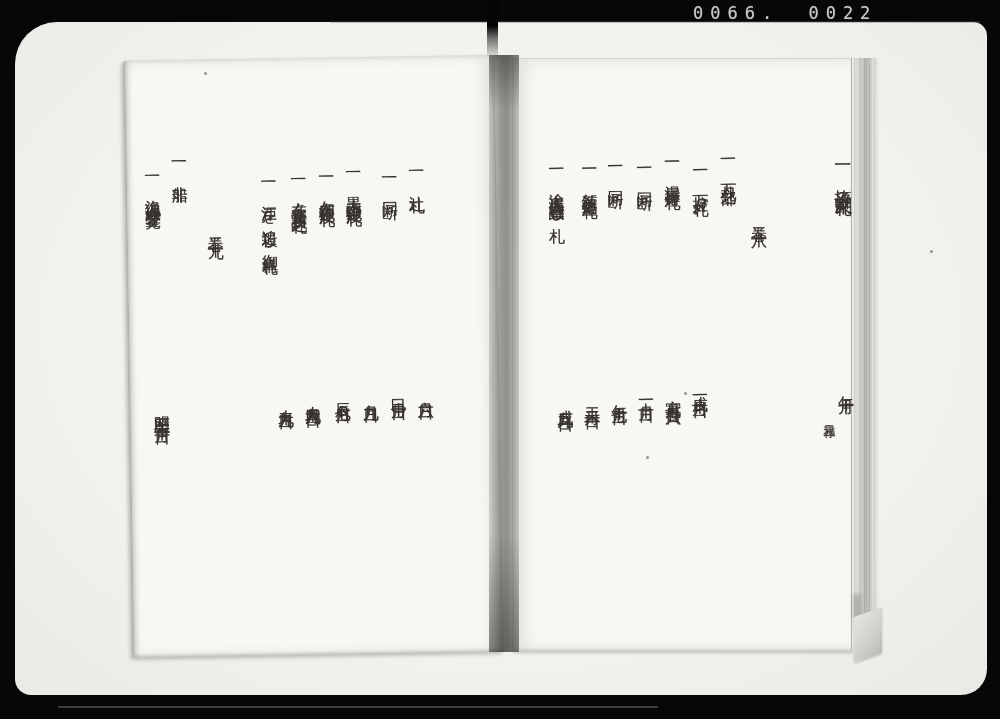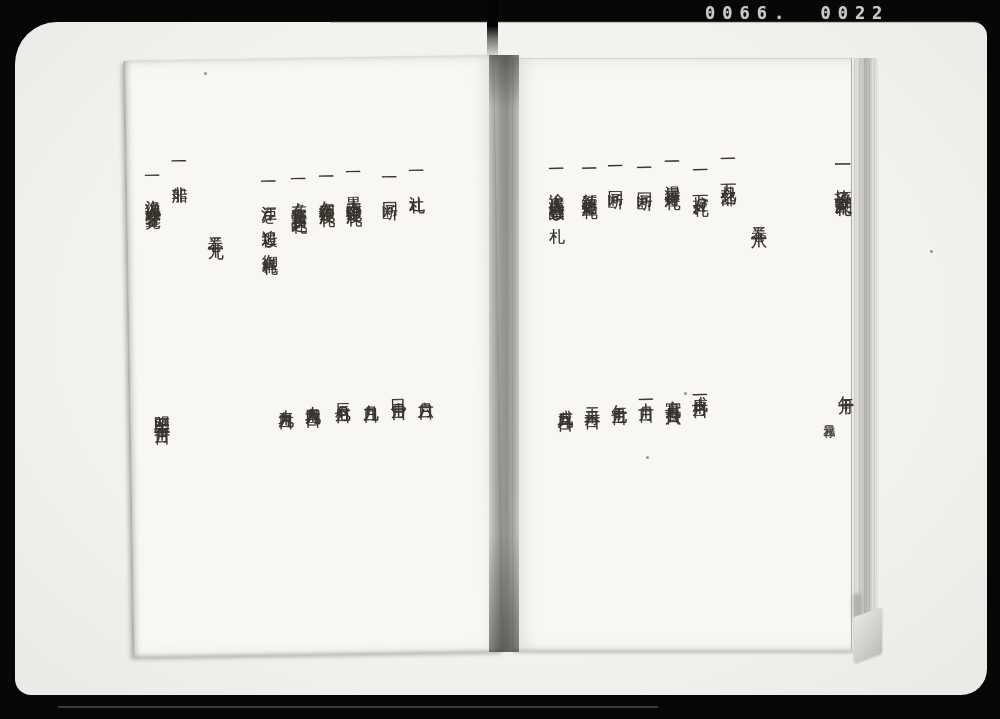--- a/index.html
+++ b/index.html
@@ -7,24 +7,23 @@
     width:1000px; height:719px;
     position:relative; overflow:hidden;
     background:#070707;
     font-family:"DejaVu Serif","Liberation Serif",serif;
   }
 
   
   .frame-counter {
     position:absolute; left:693px; top:3px;
     font-family:"DejaVu Sans Mono","Liberation Mono",monospace;
-    font-size:17px; font-weight:bold;
+    font-size:17px; font-weight:normal;
     color:#c9c9c9; letter-spacing:7px; word-spacing:12px;
     text-shadow:0 0 1px rgba(200,200,200,.6);
-    margin-left:12px;
   }
   .lightbox {
     position:absolute; left:15px; top:22px; width:972px; height:673px;
     background:radial-gradient(ellipse at 50% 45%, #f7f6f2 0%, #f2f1ed 65%, #eae9e5 100%);
     border-radius:42px 14px 26px 16px;
   }
   .top-smudge {
     position:absolute; left:330px; top:21px; width:650px; height:2px;
     background:rgba(95,93,89,.35); filter:blur(.6px);
   }

